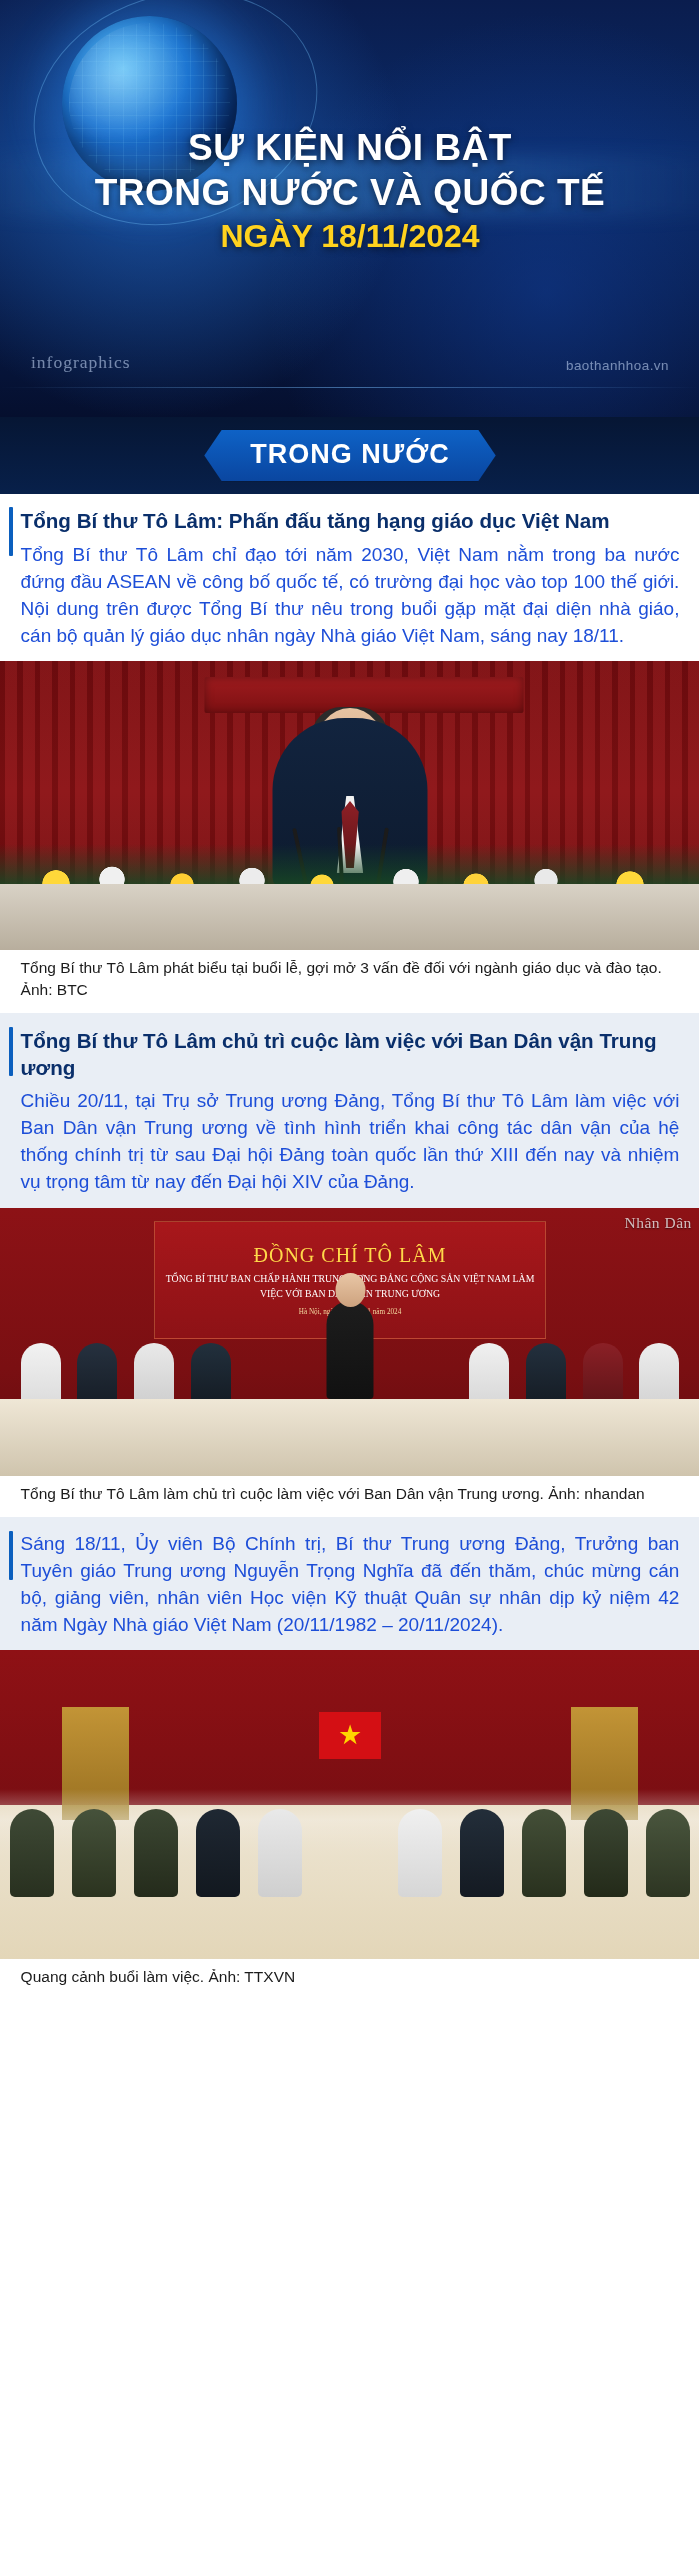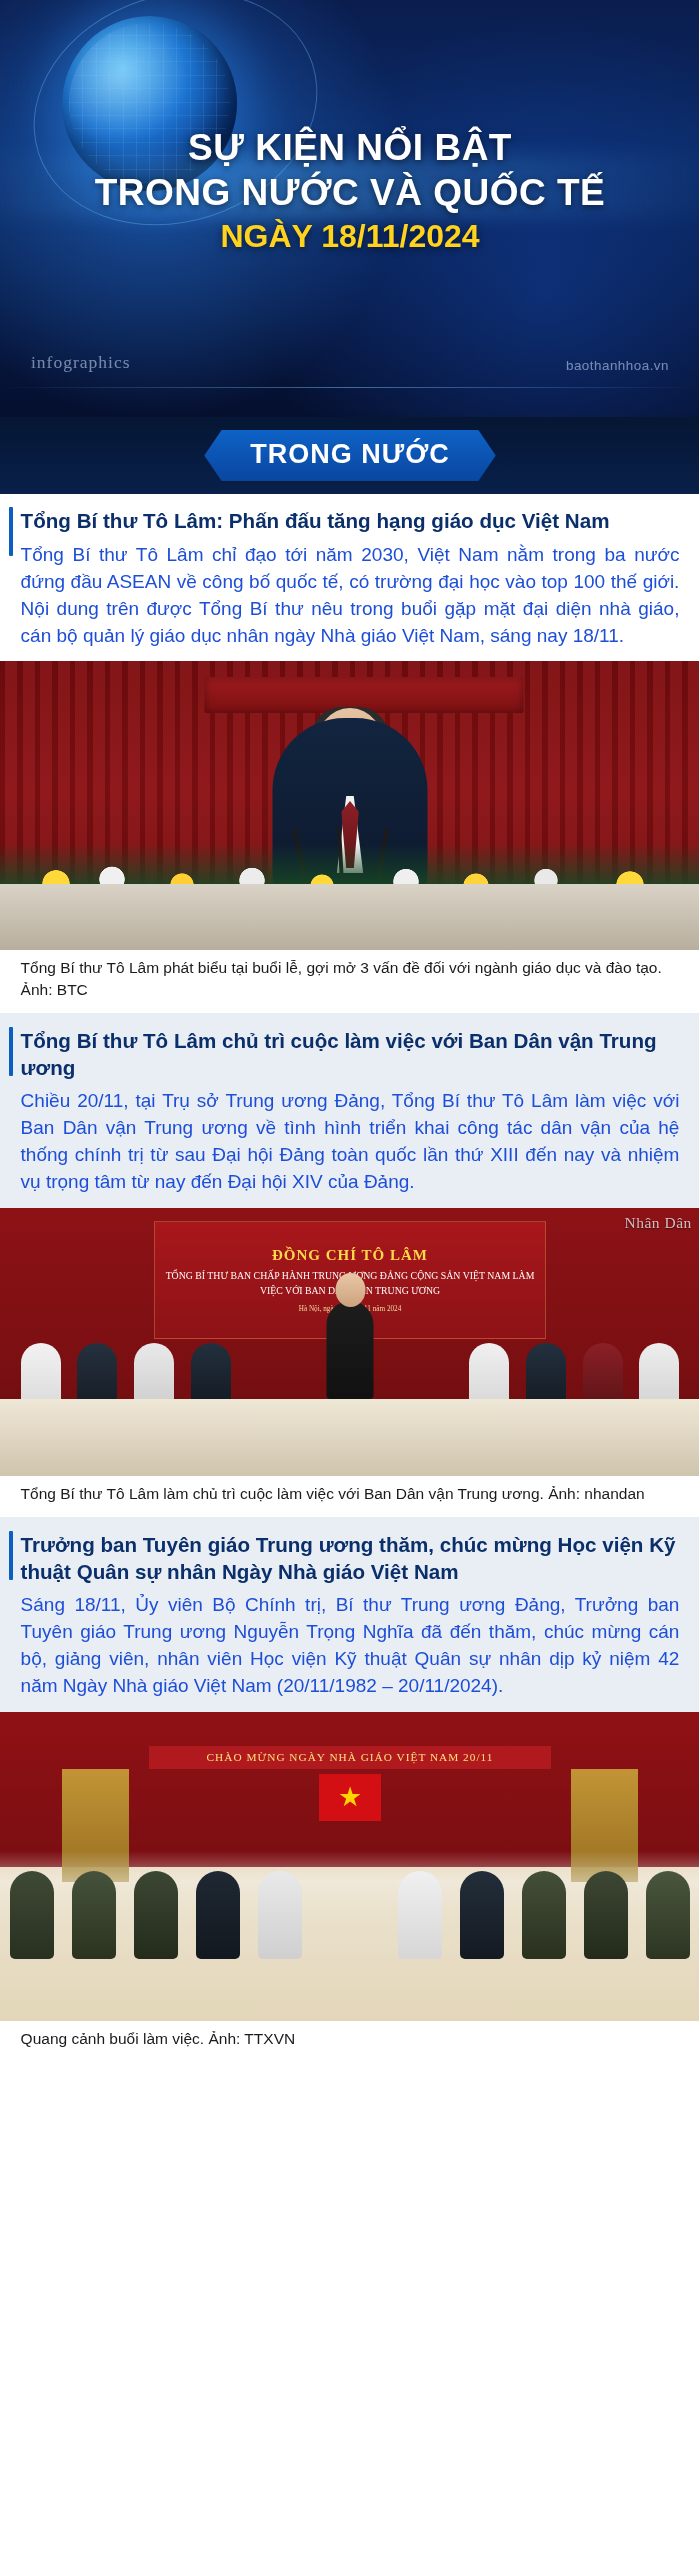--- a/index.html
+++ b/index.html
@@ -282,21 +282,21 @@
   .photo2 { height: 268px; background: linear-gradient(180deg, #8d1216 0%, #7a0f12 60%, #5f0b0e 100%); }
   .p2-screen {
     position: absolute; left: 50%; transform: translateX(-50%);
     top: 13.4px; width: 392px; height: 118px;
     background: linear-gradient(180deg, #a8171b 0%, #8d1216 100%);
     border: 1px solid rgba(255,220,120,0.25);
     display: flex; flex-direction: column; align-items: center; justify-content: center;
     text-align: center;
     padding: 5.2px 9.3px;
   }
-  .p2-l1 { color: #ffd94a; font-weight: bold; font-size: 15px; letter-spacing: 1px; font-family: "Liberation Serif", serif; }
+  .p2-l1 { color: #ffd94a; font-weight: normal; font-size: 20px; letter-spacing: 1px; font-family: "Liberation Serif", serif; }
   .p2-l2 { color: #ffffff; font-size: 9.8px; line-height: 1.5; margin-top: 5.2px; font-family: "Liberation Serif", serif; }
   .p2-l3 { color: #f3d9a0; font-size: 7.2px; margin-top: 6.2px; font-family: "Liberation Serif", serif; }
   .p2-table {
     position: absolute; left: 0; right: 0; bottom: 0; height: 77px;
     background: linear-gradient(180deg, #efe7d6 0%, #cfc4ad 100%);
   }
   .p2-row {
     position: absolute; left: 0; right: 0; bottom: 72px; height: 67px;
   }
   .p2-row i {
@@ -441,27 +441,25 @@
     </div>
 
     <div class="caption">
       <span>Tổng Bí thư Tô Lâm làm chủ trì cuộc làm việc với Ban Dân vận Trung ương.</span>
       <b>Ảnh:</b>
       <span>nhandan</span>
     </div>
 
     <div class="card shaded">
       <div class="accent"></div>
-      <h2 class="title">Trưởng ban Tuyên giáo Trung ương thăm, chúc mừng Học viện Kỹ thuật Quân sự nhân Ngày Nhà giáo Việt Nam</h2>
       <p class="body">Sáng 18/11, Ủy viên Bộ Chính trị, Bí thư Trung ương Đảng, Trưởng ban Tuyên giáo Trung ương Nguyễn Trọng Nghĩa đã đến thăm, chúc mừng cán bộ, giảng viên, nhân viên Học viện Kỹ thuật Quân sự nhân dịp kỷ niệm 42 năm Ngày Nhà giáo Việt Nam (20/11/1982 – 20/11/2024).</p>
     </div>
 
     <div class="photo photo3">
       <div class="p3-back"></div>
-      <div class="p3-banner">CHÀO MỪNG NGÀY NHÀ GIÁO VIỆT NAM 20/11</div>
       <div class="p3-side-l"></div>
       <div class="p3-side-r"></div>
       <div class="p3-flag">
         <span>★</span>
       </div>
       <div class="p3-tables"></div>
       <div class="p3-people">
         <i style="left:10.3px;background:linear-gradient(180deg,#3f4a36,#28301f);"></i>
         <i style="left:72px;background:linear-gradient(180deg,#46523b,#2b331f);"></i>
         <i style="left:134px;background:linear-gradient(180deg,#3c4733,#242b1b);"></i>

